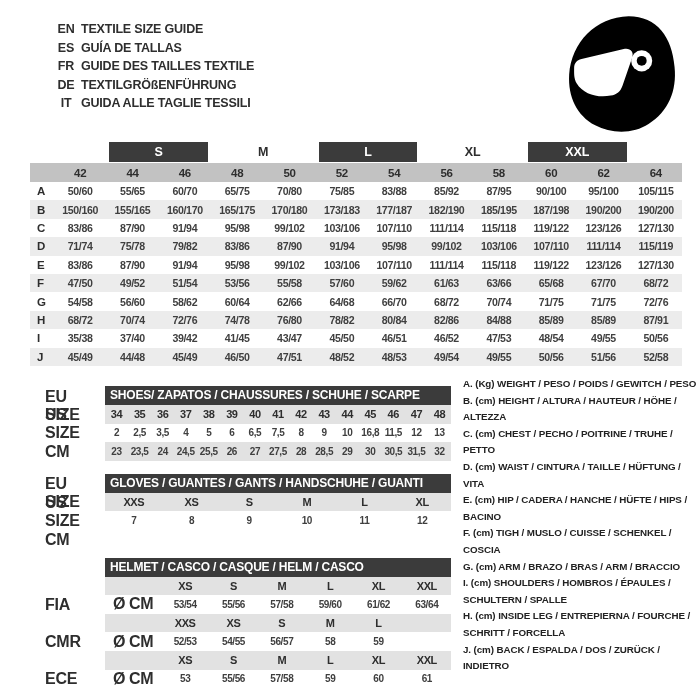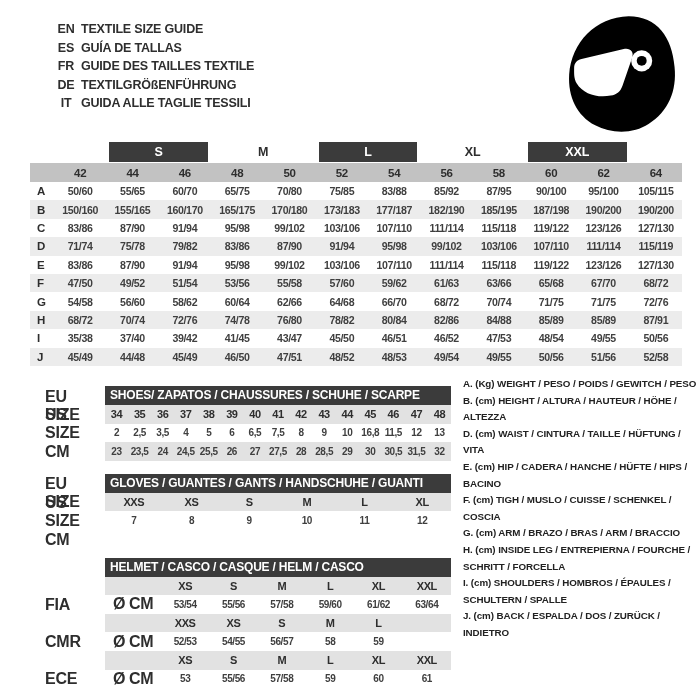--- a/index.html
+++ b/index.html
@@ -431,20 +431,21 @@
           <div class="bcell">60</div>
           <div class="bcell">61</div>
         </div>
       </div>
     </div>
 </div>
 
 <div class="legend" id="legend">
     <div class="legend-item">A. (Kg) WEIGHT / PESO / POIDS / GEWITCH / PESO</div>
     <div class="legend-item">B. (cm) HEIGHT / ALTURA / HAUTEUR / HÖHE / ALTEZZA</div>
+    <div class="legend-item">C. (cm) CHEST / PECHO / POITRINE / TRUHE / PETTO</div>
     <div class="legend-item">D. (cm) WAIST / CINTURA / TAILLE / HÜFTUNG / VITA</div>
     <div class="legend-item">E. (cm) HIP / CADERA / HANCHE / HÜFTE / HIPS / BACINO</div>
     <div class="legend-item">F. (cm) TIGH / MUSLO / CUISSE / SCHENKEL / COSCIA</div>
     <div class="legend-item">G. (cm) ARM / BRAZO / BRAS / ARM / BRACCIO</div>
+    <div class="legend-item">I. (cm) SHOULDERS / HOMBROS / ÉPAULES / SCHULTERN / SPALLE</div>
     <div class="legend-item">H. (cm) INSIDE LEG / ENTREPIERNA / FOURCHE / SCHRITT / FORCELLA</div>
-    <div class="legend-item">I. (cm) SHOULDERS / HOMBROS / ÉPAULES / SCHULTERN / SPALLE</div>
     <div class="legend-item">J. (cm) BACK / ESPALDA / DOS / ZURÜCK / INDIETRO</div>
   </div>
 
 </body></html>

